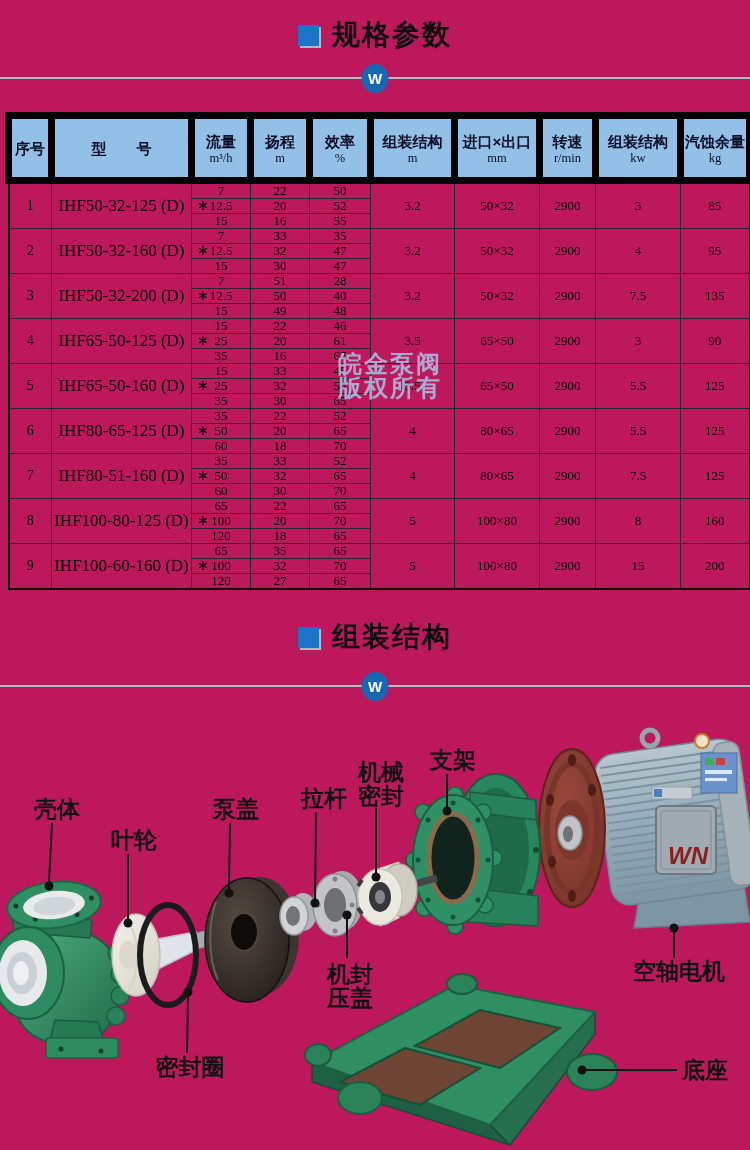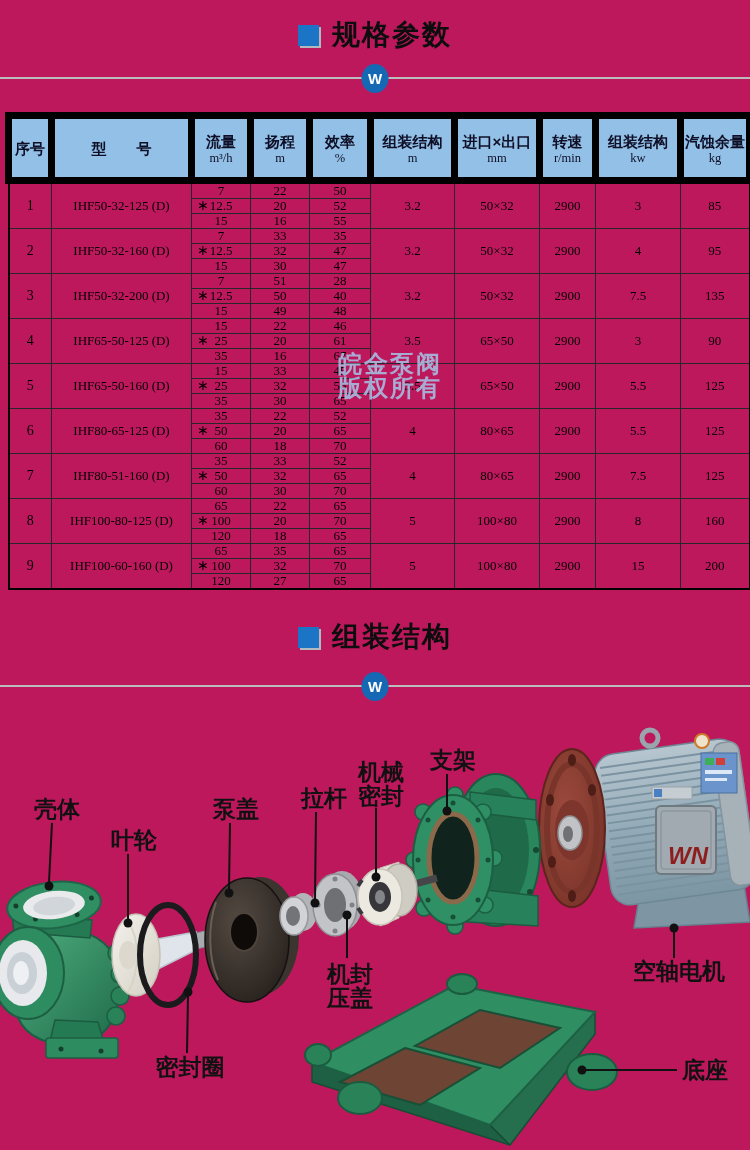--- a/index.html
+++ b/index.html
@@ -27,21 +27,21 @@
       padding:0;text-align:center;vertical-align:middle;line-height:19px;margin-left:20px;}
   table.spec th .unit{display:block;font-family:"Liberation Serif",serif;font-weight:normal;
       font-size:12.5px;line-height:14px;text-align:center;}
   table.spec th .unit:empty{display:none;}
   table.spec td{border:1px solid #26262b;text-align:center;vertical-align:middle;
       height:14px;line-height:14px;padding:0;font-size:13px;}
   table.spec tr.sub td{border-top:1px solid #8f8f8f;}
   table.spec td.flow{position:relative;}
   table.spec td .star{position:absolute;left:5px;top:50%;transform:translateY(-50%);
       font-size:14px;color:#000;}
-  table.spec td.model{font-size:13px;}
+  table.spec td.model{font-size:17px;}
   table.spec td.no{font-size:14px;}
 
   
   .watermark{position:absolute;left:338px;top:352px;z-index:5;pointer-events:none;
       font-size:24px;font-weight:bold;line-height:24px;letter-spacing:2px;
       color:#a5c6e8;opacity:.85;text-align:right;}
 
   
   .diagram{position:absolute;left:0;top:700px;width:750px;height:450px;}
   .dlabel{font-family:"Liberation Sans",sans-serif;font-size:23px;font-weight:bold;

